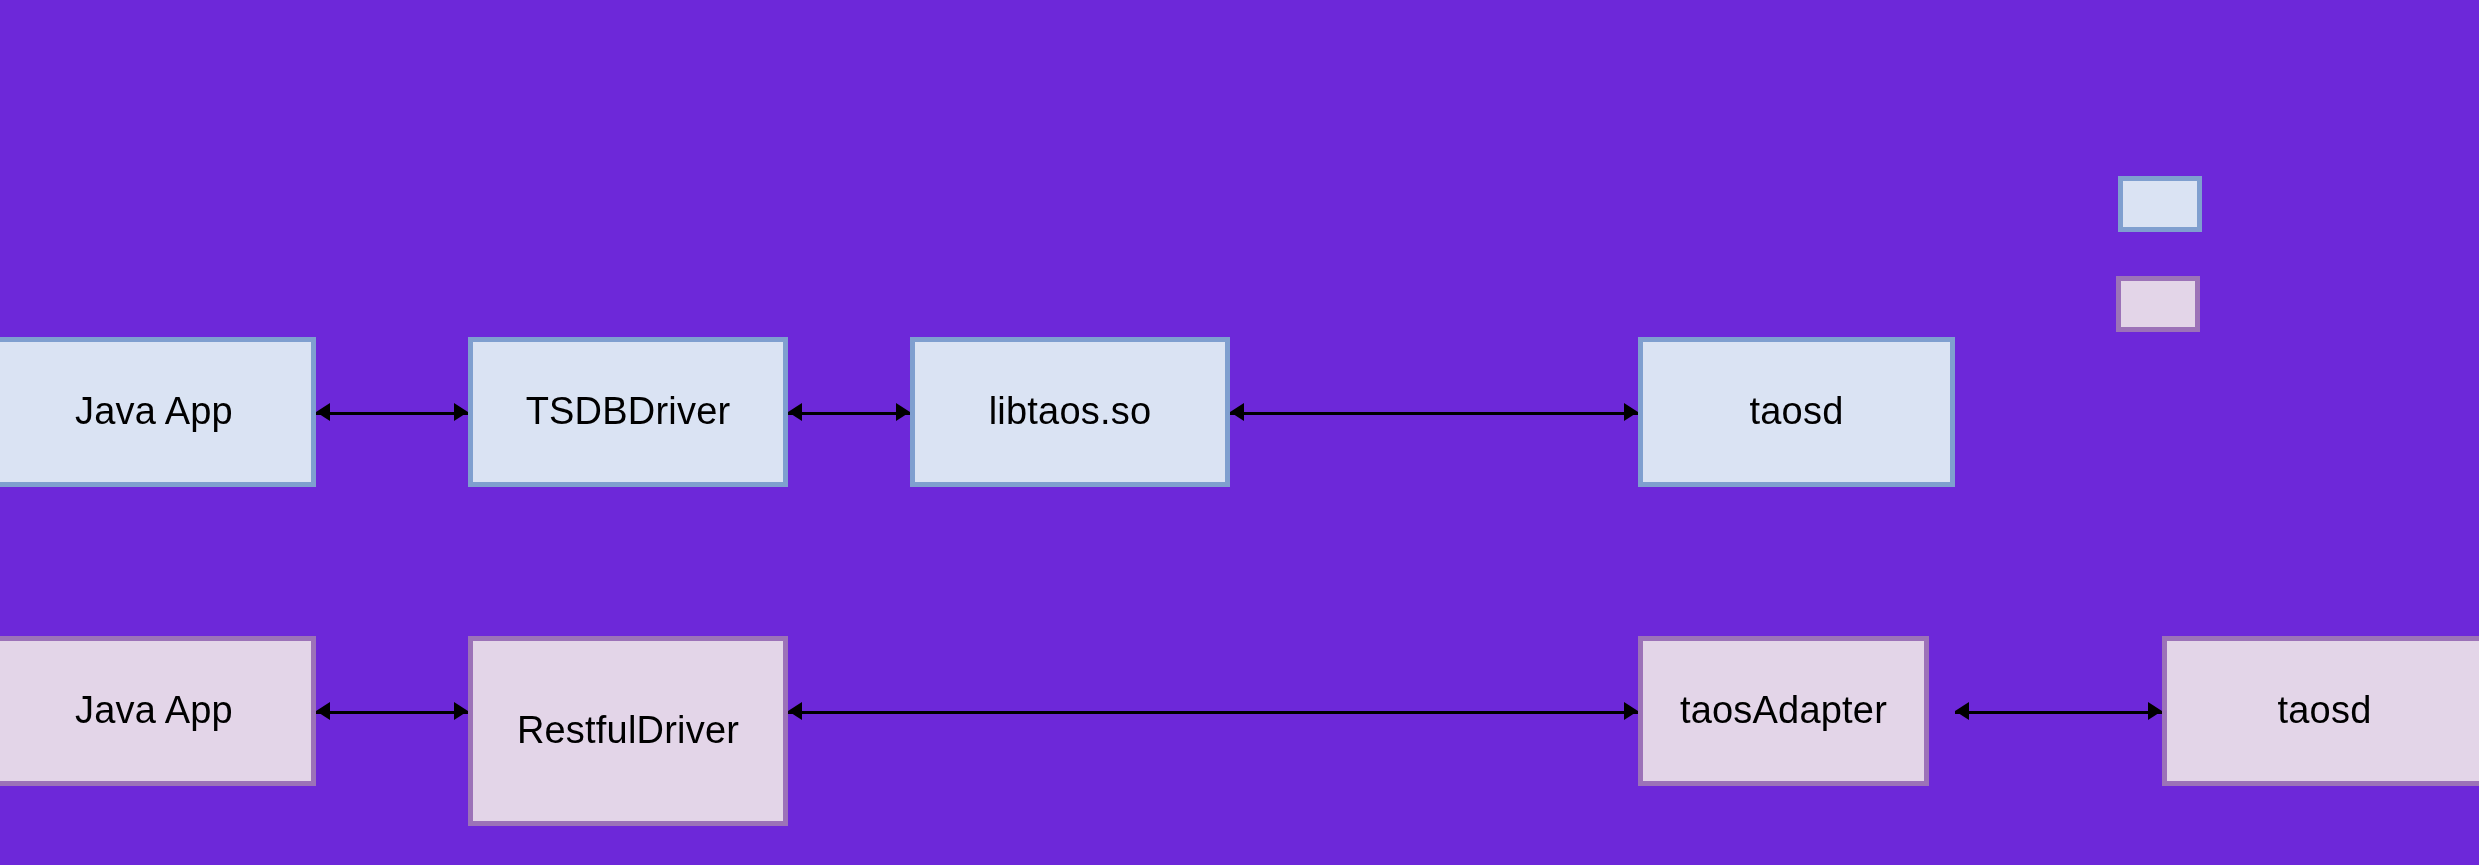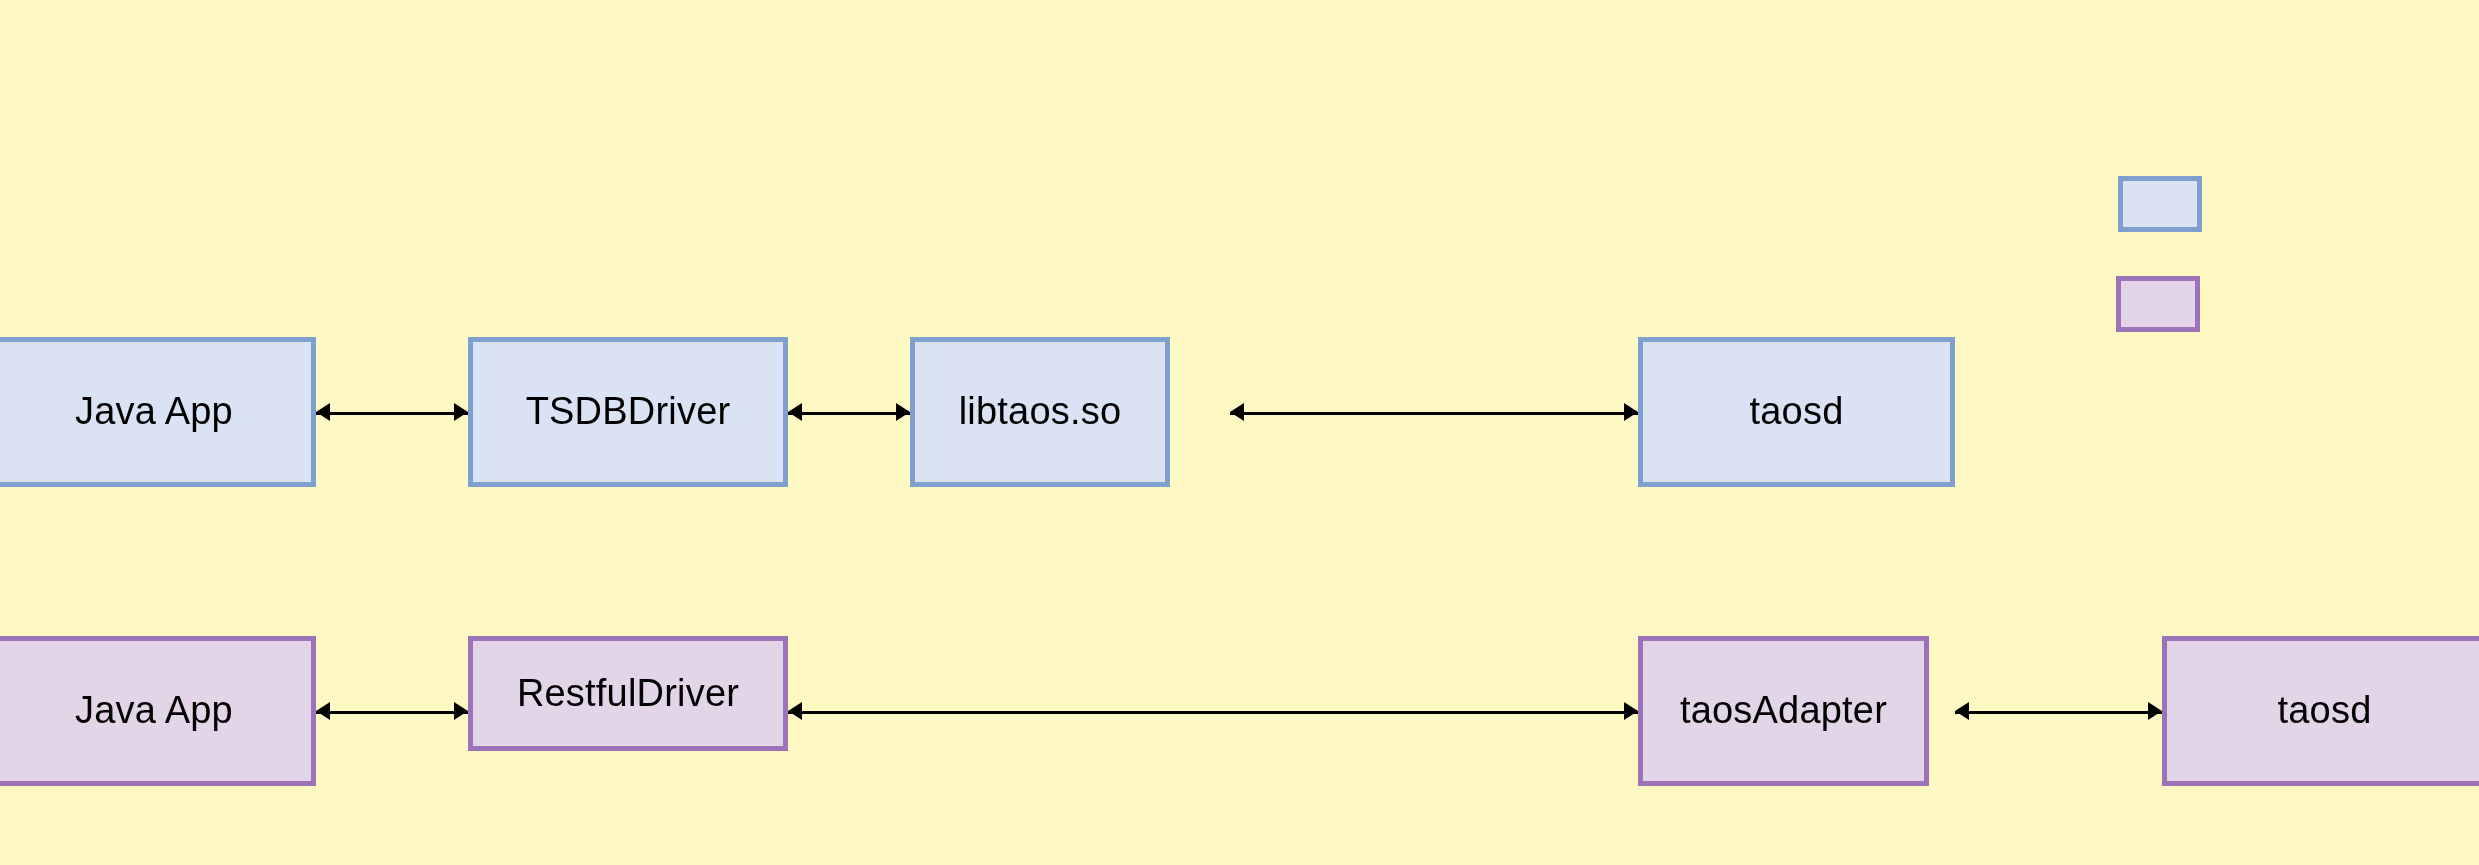--- a/index.html
+++ b/index.html
@@ -8,21 +8,21 @@
     padding: 0;
     background: #000000;
   }
   body {
     font-family: "Liberation Sans", sans-serif;
   }
   #canvas {
     position: relative;
     width: 2479px;
     height: 865px;
-    background: #fef9c3;
+    background: #6d28d9;
     overflow: hidden;
     text-decoration: underline;
   }
 
   .node {
     position: absolute;
     box-sizing: border-box;
     display: flex;
     align-items: center;
     justify-content: center;
@@ -97,33 +97,33 @@
 <div id="canvas">
 
   <div class="node style-native" style="left:-8px; top:337px; width:324px; height:150px;">
     <span class="node-label">Java App</span>
   </div>
 
   <div class="node style-native" style="left:468px; top:337px; width:320px; height:150px;text-align:center;">
     <span class="node-label">TSDBDriver</span>
   </div>
 
-  <div class="node style-native" style="left:910px; top:337px; width:260px; height:150px;">
+  <div class="node style-native" style="left:910px; top:337px; width:320px; height:150px;">
     <span class="node-label">libtaos.so</span>
   </div>
 
   <div class="node style-native" style="left:1638px; top:337px; width:317px; height:150px;">
     <span class="node-label">taosd</span>
   </div>
 
   <div class="node style-rest" style="left:-8px; top:636px; width:324px; height:150px;">
     <span class="node-label">Java App</span>
   </div>
 
-  <div class="node style-rest" style="left:468px; top:636px; width:320px; height:115px;">
+  <div class="node style-rest" style="left:468px; top:636px; width:320px; height:190px;">
     <span class="node-label">RestfulDriver</span>
   </div>
 
   <div class="node style-rest" style="left:1638px; top:636px; width:291px; height:150px;">
     <span class="node-label">taosAdapter</span>
   </div>
 
   <div class="node style-rest" style="left:2162px; top:636px; width:325px; height:150px;">
     <span class="node-label">taosd</span>
   </div>

